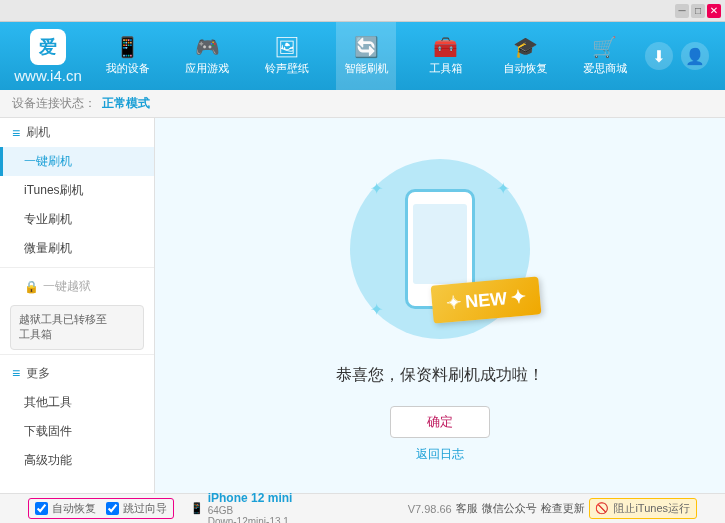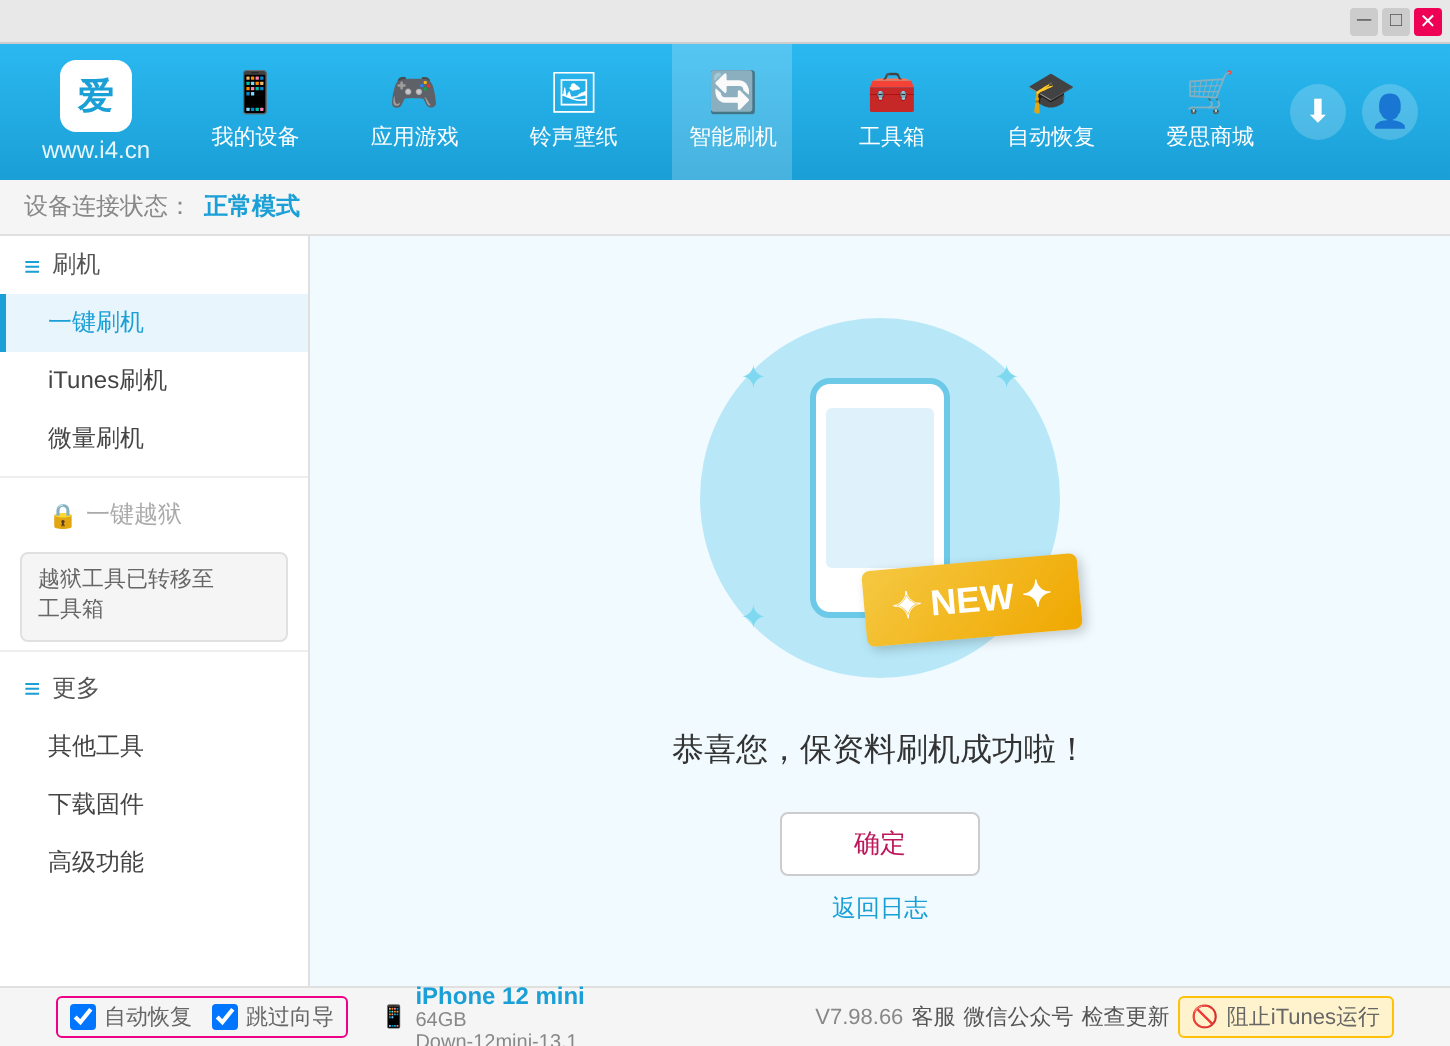--- a/index.html
+++ b/index.html
@@ -48,21 +48,21 @@
     }
     .logo-icon {
       width: 36px; height: 36px;
       background: white;
       border-radius: 8px;
       display: flex; align-items: center; justify-content: center;
       color: #1a9fd6;
       font-size: 18px;
       font-weight: bold;
     }
-    .logo-text { font-size: 12px; color: rgba(255,255,255,0.9); margin-top: 2px; }
+    .logo-text { font-size: 15px; color: rgba(255,255,255,0.9); margin-top: 2px; }
 
     .nav-items {
       display: flex;
       flex: 1;
       justify-content: space-around;
       align-items: center;
       height: 100%;
     }
     .nav-item {
       display: flex;
@@ -387,20 +387,21 @@
 <div class="main">
 
   <div class="sidebar">
 
     <div class="sidebar-section-header">
       <span class="icon">≡</span>
       <span>刷机</span>
     </div>
     <div class="sidebar-item active">一键刷机</div>
     <div class="sidebar-item">iTunes刷机</div>
+    <div class="sidebar-item">专业刷机</div>
     <div class="sidebar-item">微量刷机</div>
 
     <div class="sidebar-divider"></div>
 
     <div class="sidebar-locked">
       <span>🔒</span>
       <span>一键越狱</span>
     </div>
     <div class="sidebar-notice" style="white-space: pre-line;">越狱工具已转移至
 工具箱</div>

